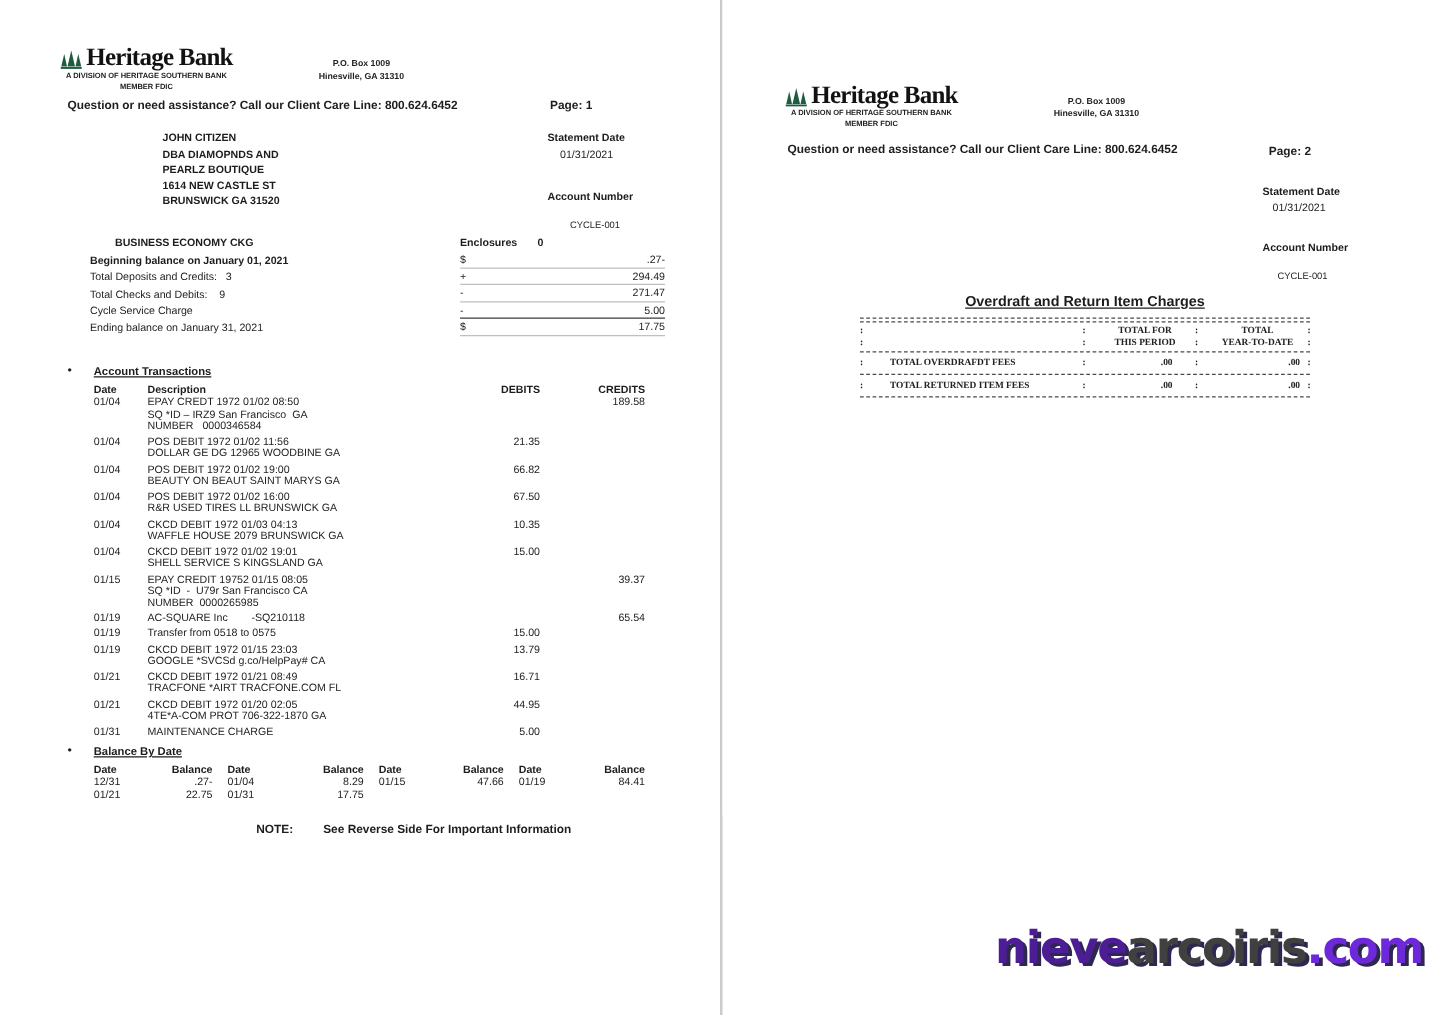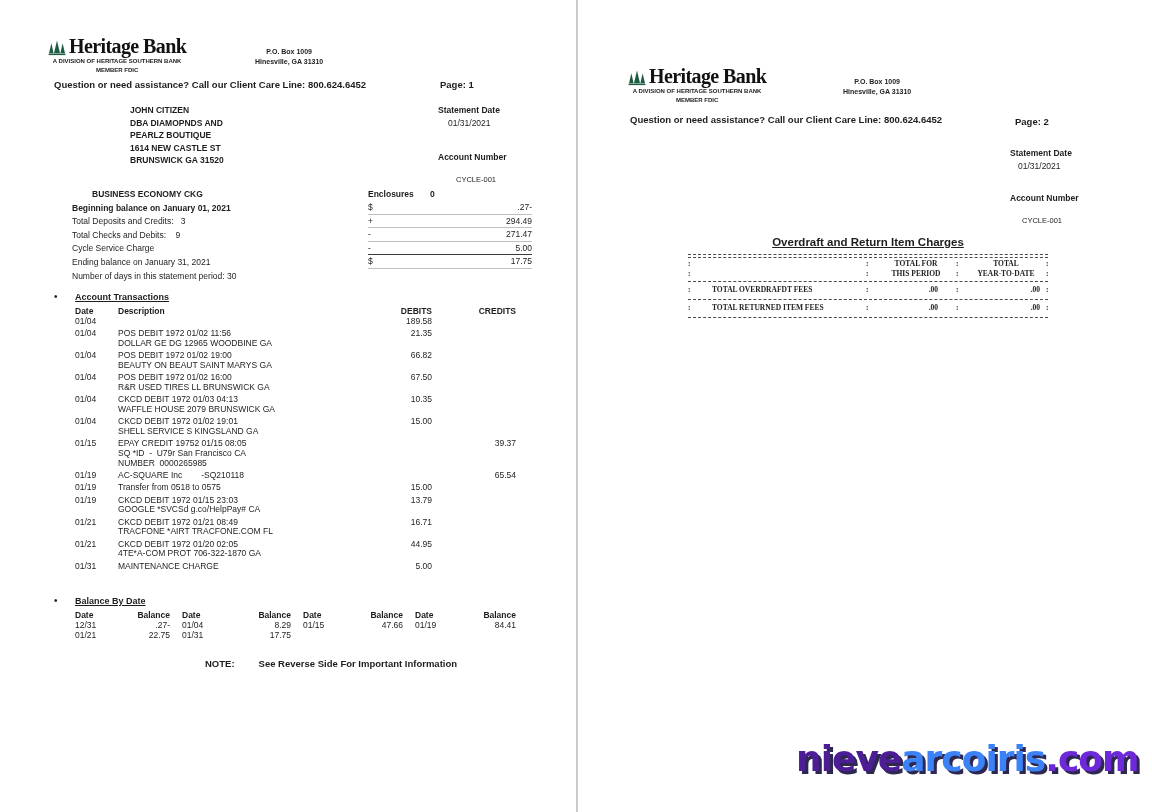--- a/index.html
+++ b/index.html
@@ -190,37 +190,41 @@
   </div>
 
   <div class="sum-row sum-row-4">
     <div class="sum-label">Ending balance on January 31, 2021</div>
     <div class="sum-right">
       <span class="sum-sym">$</span>
       <span class="sum-amt">17.75</span>
     </div>
   </div>
 </div>
-      <div class="days-line">Number of days in this statement period: 30</div>
     </div>
 
     <div class="tx-section">
       <div class="sec-title-row">
         <span class="bullet">•</span>
         <span class="sec-title">Account Transactions</span>
       </div>
       <div class="tx-header">
         <div>Date</div>
         <div>Description</div>
         <div class="num">DEBITS</div>
         <div class="num">CREDITS</div>
       </div>
       <div id="tx-rows">
   <div class="tx-row">
     <div class="tx-date">01/04</div>
+    <div class="tx-desc">
+              <div class="tx-desc-line">EPAY CREDT 1972 01/02 08:50</div>
+              <div class="tx-desc-line">SQ *ID – IRZ9 San Francisco  GA</div>
+              <div class="tx-desc-line">NUMBER   0000346584</div>
+            </div>
     <div class="tx-debit"></div>
     <div class="tx-credit">189.58</div>
   </div>
 
   <div class="tx-row">
     <div class="tx-date">01/04</div>
     <div class="tx-desc">
               <div class="tx-desc-line">POS DEBIT 1972 01/02 11:56</div>
               <div class="tx-desc-line">DOLLAR GE DG 12965 WOODBINE GA</div>
             </div>
@@ -464,16 +468,16 @@
       <div class="od-val-ytd">.00</div>
       <div class="od-colon">:</div>
     </div>
     <div class="od-dash"></div>
   </div>
 </div>
       </div>
     </div>
 
     <div class="watermark">
-      <span id="wm1" style="color: #4c1d95;">nieve</span><span id="wm2" style="color: #3b82f6;">arcoiris</span><span id="wm3" style="color: #6d28d9;">.com</span>
+      <span id="wm1" style="color: #4c1d95;">nieve</span><span id="wm2" style="color: #404040;">arcoiris</span><span id="wm3" style="color: #6d28d9;">.com</span>
     </div>
   </div>
 </div>
 
 </body></html>

